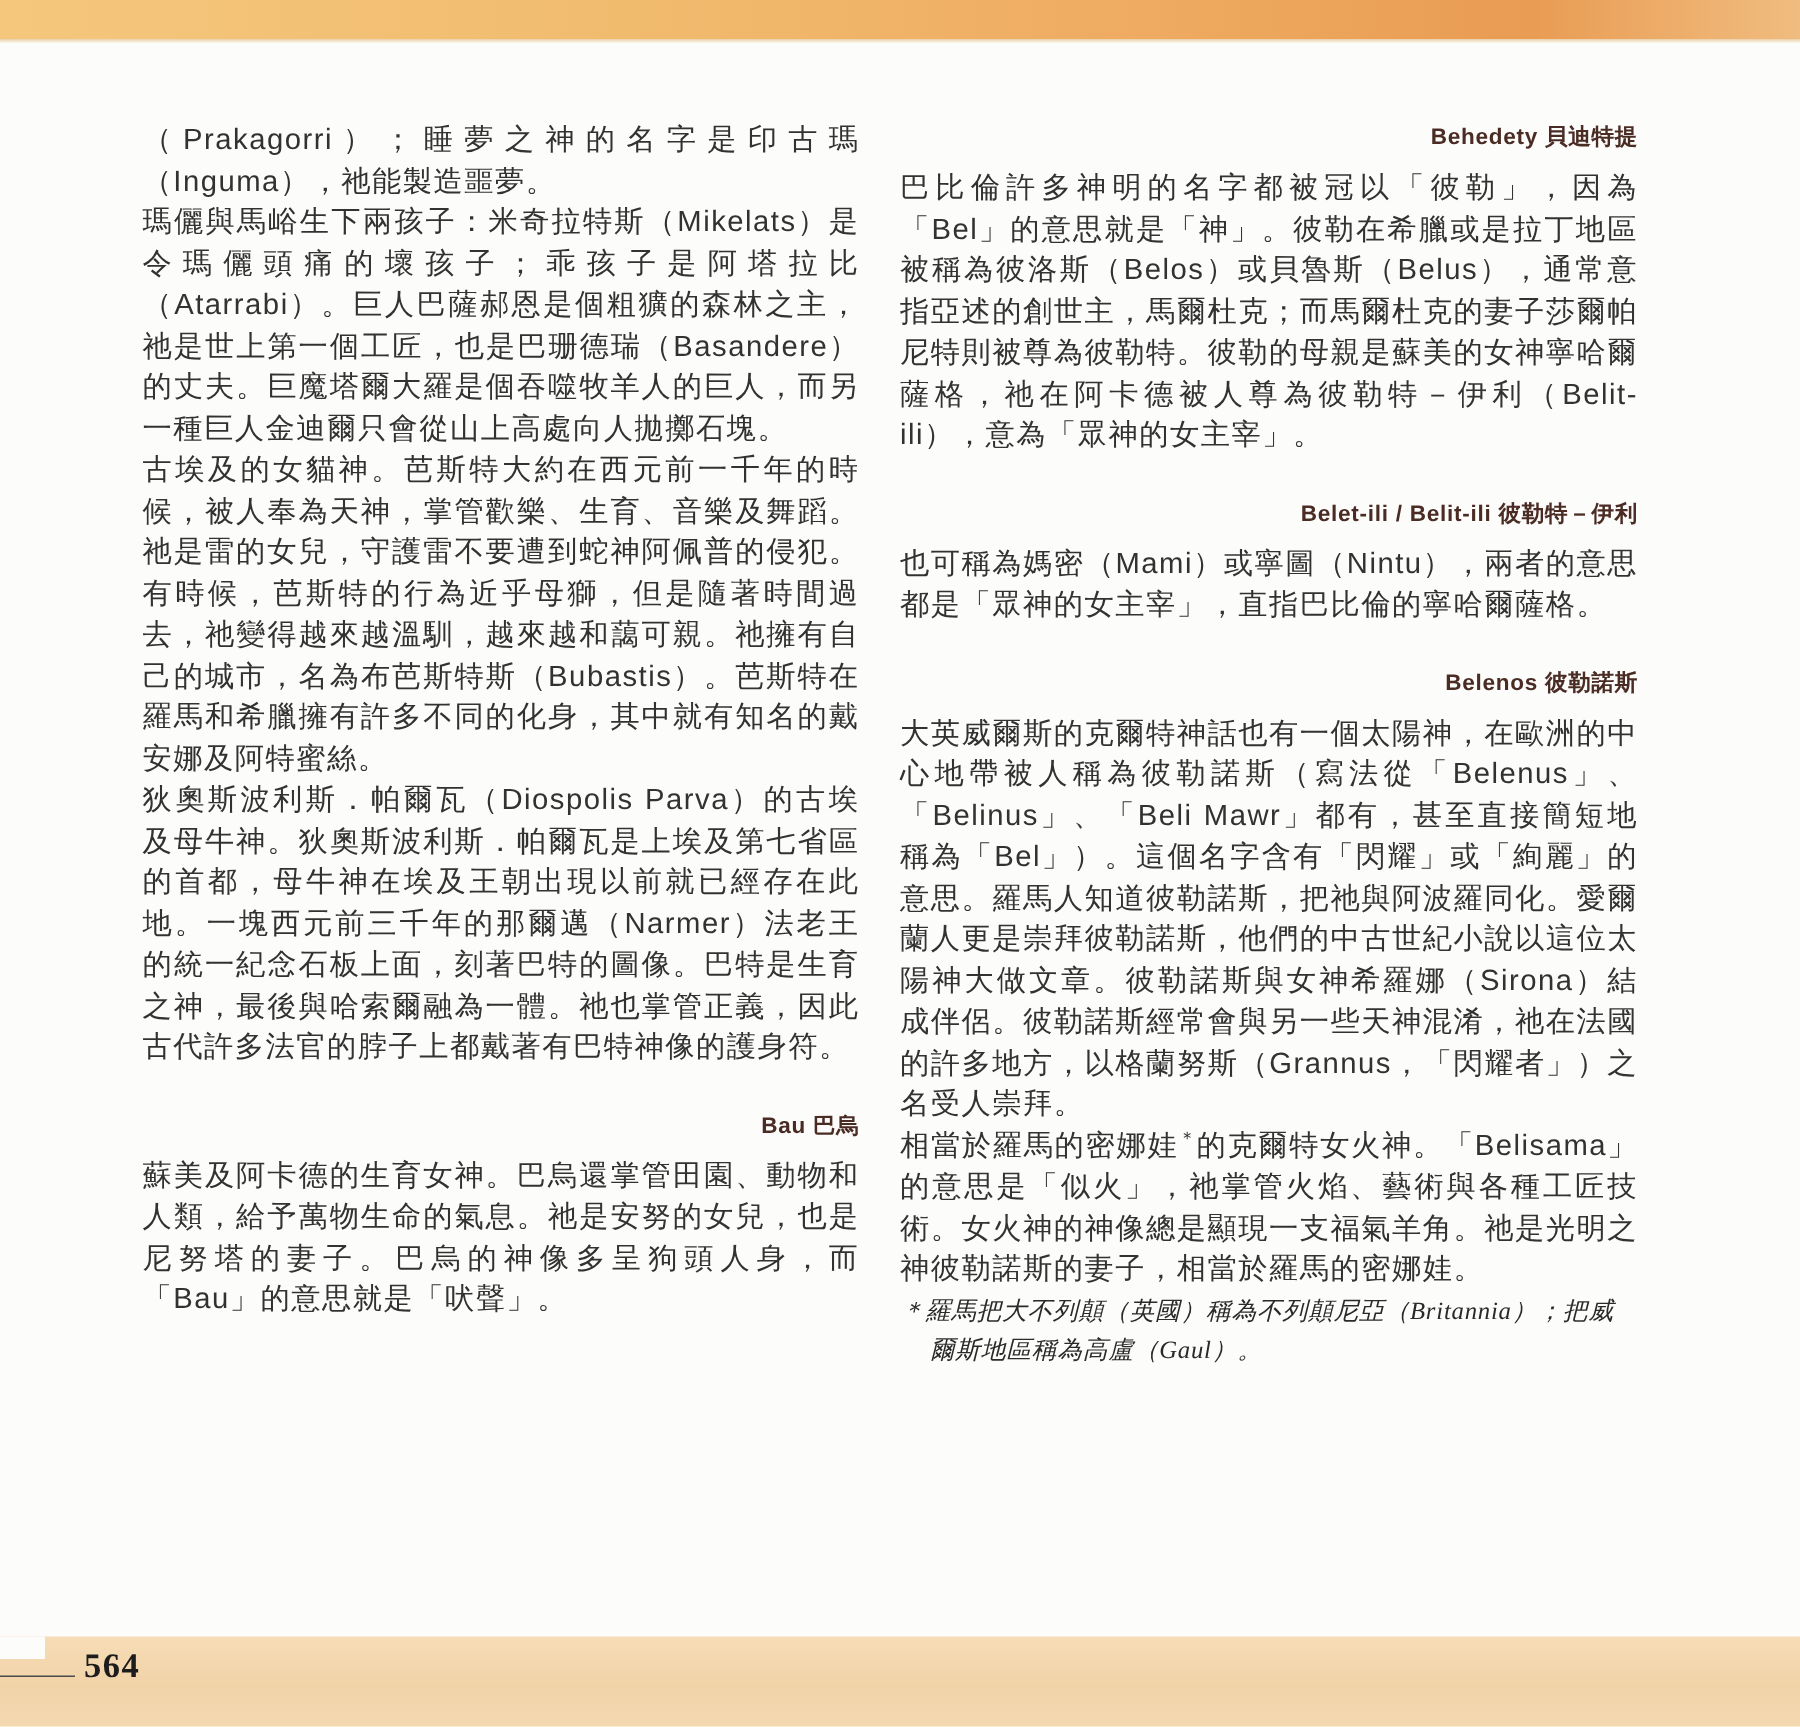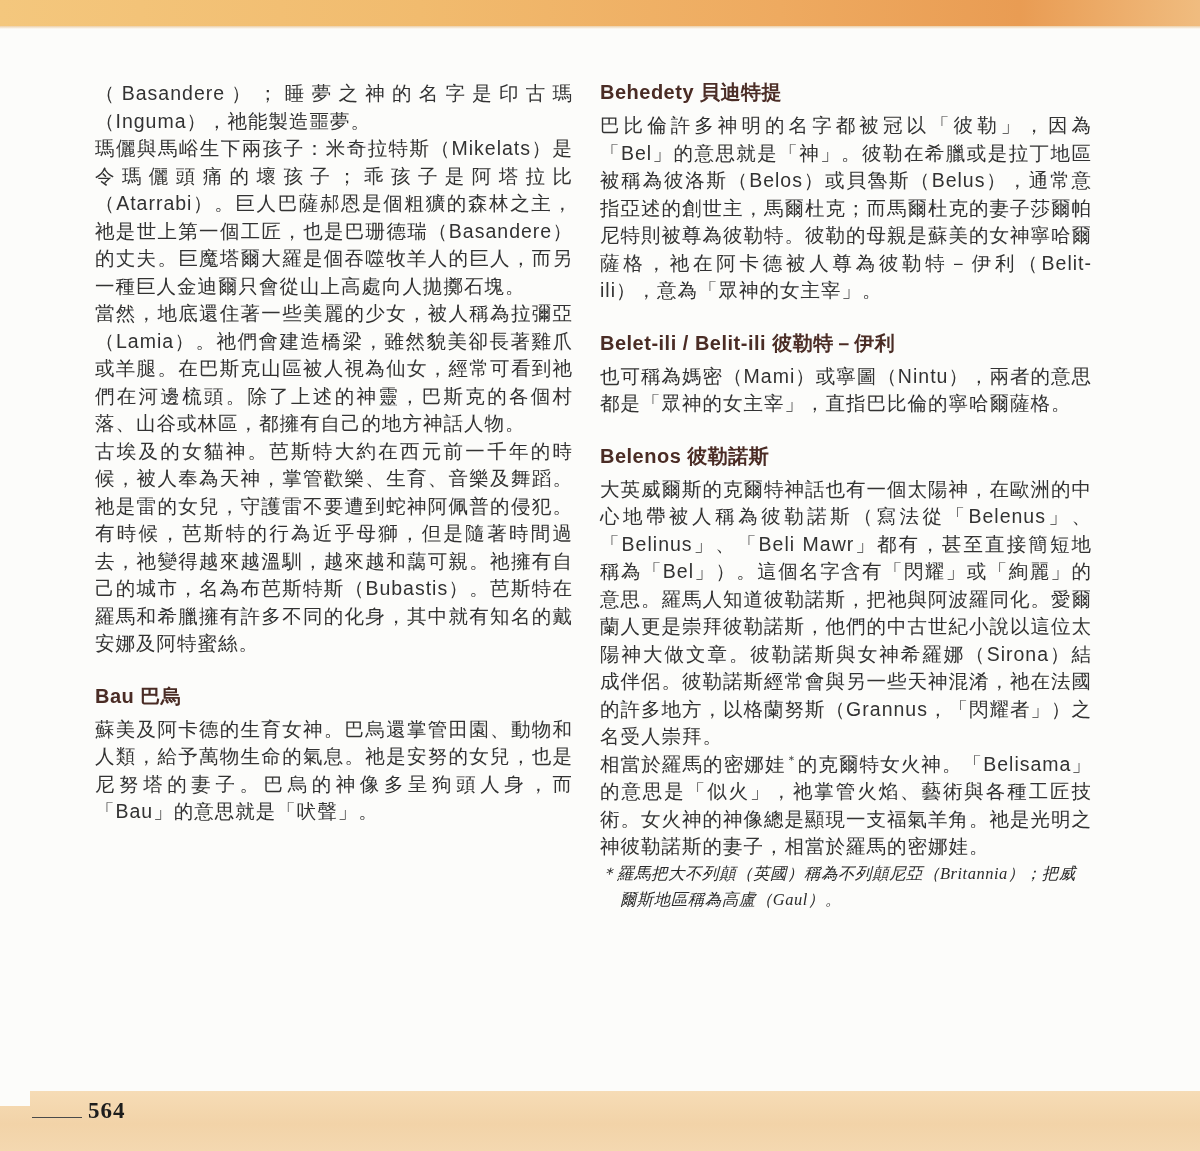--- a/index.html
+++ b/index.html
@@ -38,73 +38,73 @@
     font-size: 19.5px; line-height: 27.5px;
     letter-spacing: 1px;
     text-align: justify;
   }
   .col-left  { left: 95px;  width: 478px; }
   .col-right { left: 600px; width: 492px; }
   .col p { margin: 0; }
   .entry { margin-top: 0; }
   .entry h3 {
     margin: 26px 0 8px 0;
-    font-size: 20px; line-height: 24px;
+    font-size: 15px; line-height: 24px;
     font-weight: bold;
     color: #4a2c25;
     letter-spacing: 0.5px;
-    text-align: left;
+    text-align: right;
   }
   .entry:first-child h3 { margin-top: 0; }
   sup.note-ref {
     font-size: 12px; line-height: 0; vertical-align: super;
     letter-spacing: 0;
   }
   .footnote {
     margin-top: 22px;
     font-family: "Liberation Serif", serif;
     font-style: italic;
     font-size: 16.5px; line-height: 26px;
     letter-spacing: 0.5px;
     color: #2a2a2a;
     text-align: left;
     padding-left: 1.2em; text-indent: -1.2em; 
   }
   
   .folio {
-    position: absolute; left: 0; top: 1096px; width: 200px; height: 40px; margin-left: 32px;
+    position: absolute; left: 0; top: 1096px; width: 200px; height: 40px;
   }
   .folio-rule {
     position: absolute; left: 0; top: 21px; width: 50px; height: 0;
     border-top: 1.5px solid #4a4a4a;
   }
   .folio-num {
     position: absolute; left: 56px; top: 2px;
     font-family: "Liberation Serif", serif;
     font-weight: bold; font-size: 23px; color: #1d1d1d;
     letter-spacing: 1px;
   }
 </style>
 </head>
 <body>
 
 <div class="page">
 
   <div class="edge-top"></div>
 
   <div class="col col-left">
-    <p>（Basandere）；睡夢之神的名字是印古瑪（Inguma），祂能製造噩夢。</p>
+    <p>（Prakagorri）；睡夢之神的名字是印古瑪（Inguma），祂能製造噩夢。</p>
     <p>瑪儷與馬峪生下兩孩子：米奇拉特斯（Mikelats）是令瑪儷頭痛的壞孩子；乖孩子是阿塔拉比（Atarrabi）。巨人巴薩郝恩是個粗獷的森林之主，祂是世上第一個工匠，也是巴珊德瑞（Basandere）的丈夫。巨魔塔爾大羅是個吞噬牧羊人的巨人，而另一種巨人金迪爾只會從山上高處向人拋擲石塊。</p>
-    <p>當然，地底還住著一些美麗的少女，被人稱為拉彌亞（Lamia）。祂們會建造橋梁，雖然貌美卻長著雞爪或羊腿。在巴斯克山區被人視為仙女，經常可看到祂們在河邊梳頭。除了上述的神靈，巴斯克的各個村落、山谷或林區，都擁有自己的地方神話人物。</p>
 
     <div class="entry">
       <p>古埃及的女貓神。芭斯特大約在西元前一千年的時候，被人奉為天神，掌管歡樂、生育、音樂及舞蹈。祂是雷的女兒，守護雷不要遭到蛇神阿佩普的侵犯。有時候，芭斯特的行為近乎母獅，但是隨著時間過去，祂變得越來越溫馴，越來越和藹可親。祂擁有自己的城市，名為布芭斯特斯（Bubastis）。芭斯特在羅馬和希臘擁有許多不同的化身，其中就有知名的戴安娜及阿特蜜絲。</p>
     </div>
 
     <div class="entry">
+      <p>狄奧斯波利斯．帕爾瓦（Diospolis Parva）的古埃及母牛神。狄奧斯波利斯．帕爾瓦是上埃及第七省區的首都，母牛神在埃及王朝出現以前就已經存在此地。一塊西元前三千年的那爾邁（Narmer）法老王的統一紀念石板上面，刻著巴特的圖像。巴特是生育之神，最後與哈索爾融為一體。祂也掌管正義，因此古代許多法官的脖子上都戴著有巴特神像的護身符。</p>
     </div>
 
     <div class="entry">
       <h3>Bau 巴烏</h3>
       <p>蘇美及阿卡德的生育女神。巴烏還掌管田園、動物和人類，給予萬物生命的氣息。祂是安努的女兒，也是尼努塔的妻子。巴烏的神像多呈狗頭人身，而「Bau」的意思就是「吠聲」。</p>
     </div>
   </div>
 
   <div class="col col-right">
     <div class="entry">

